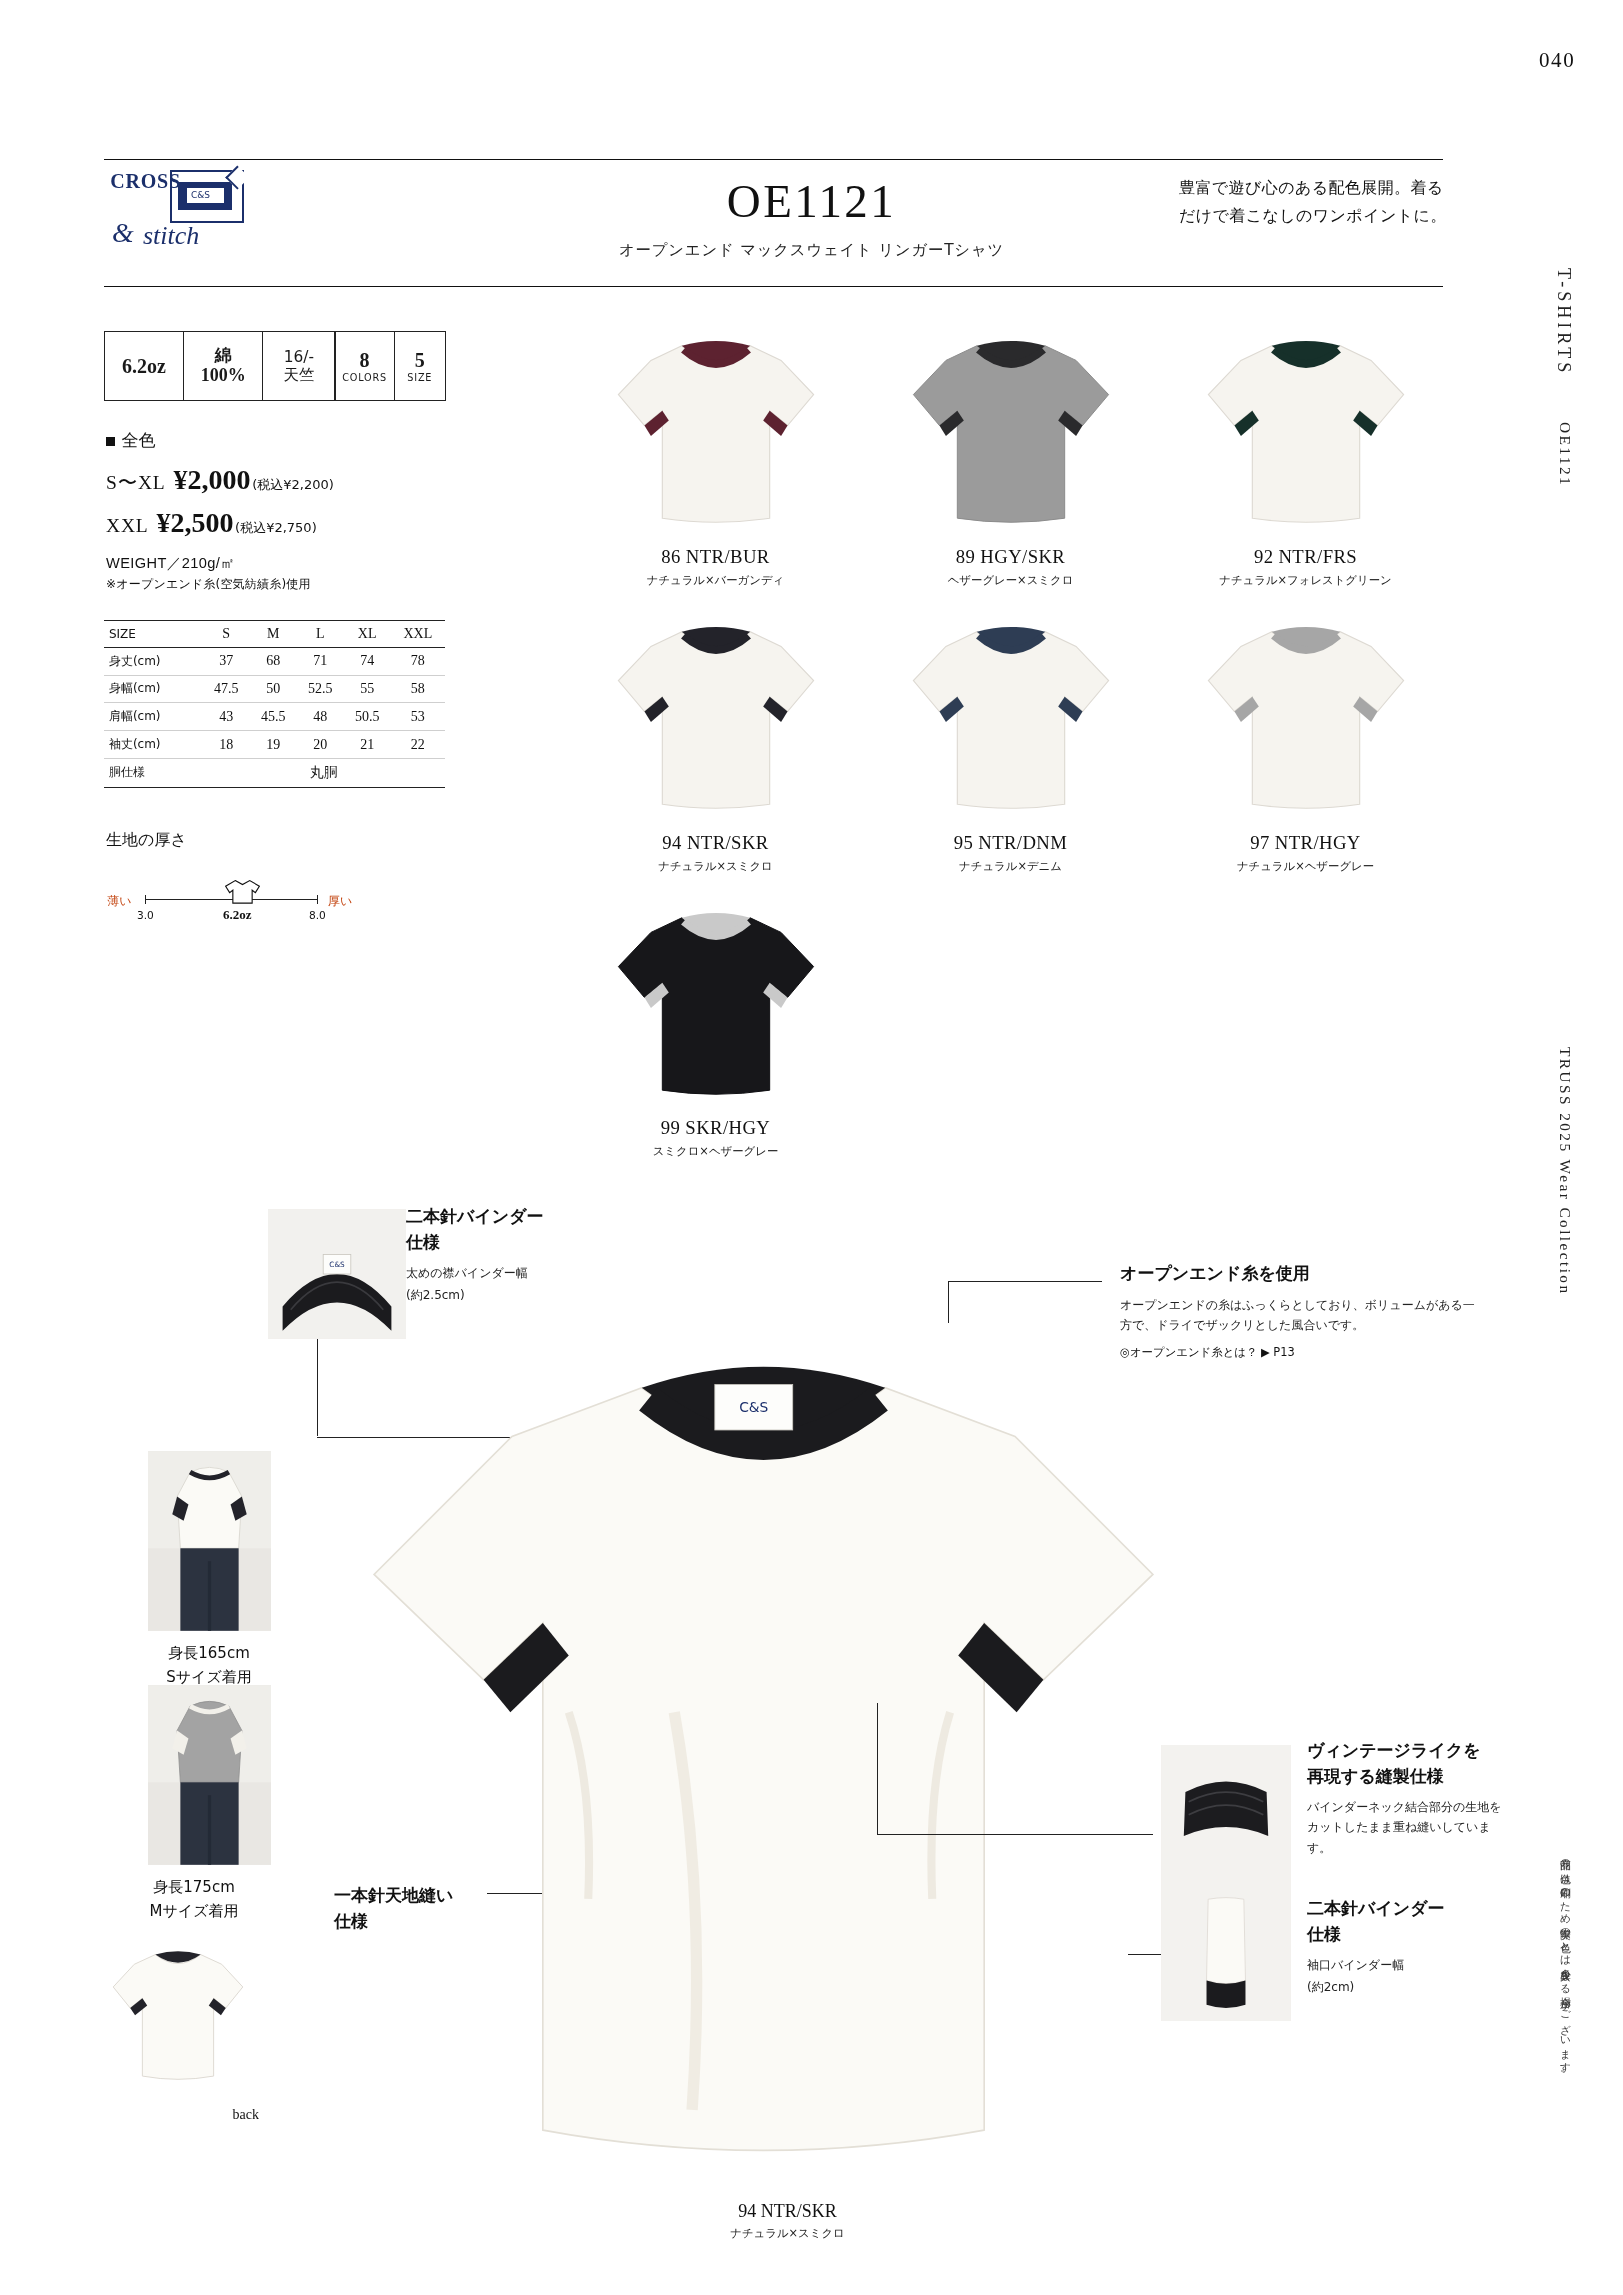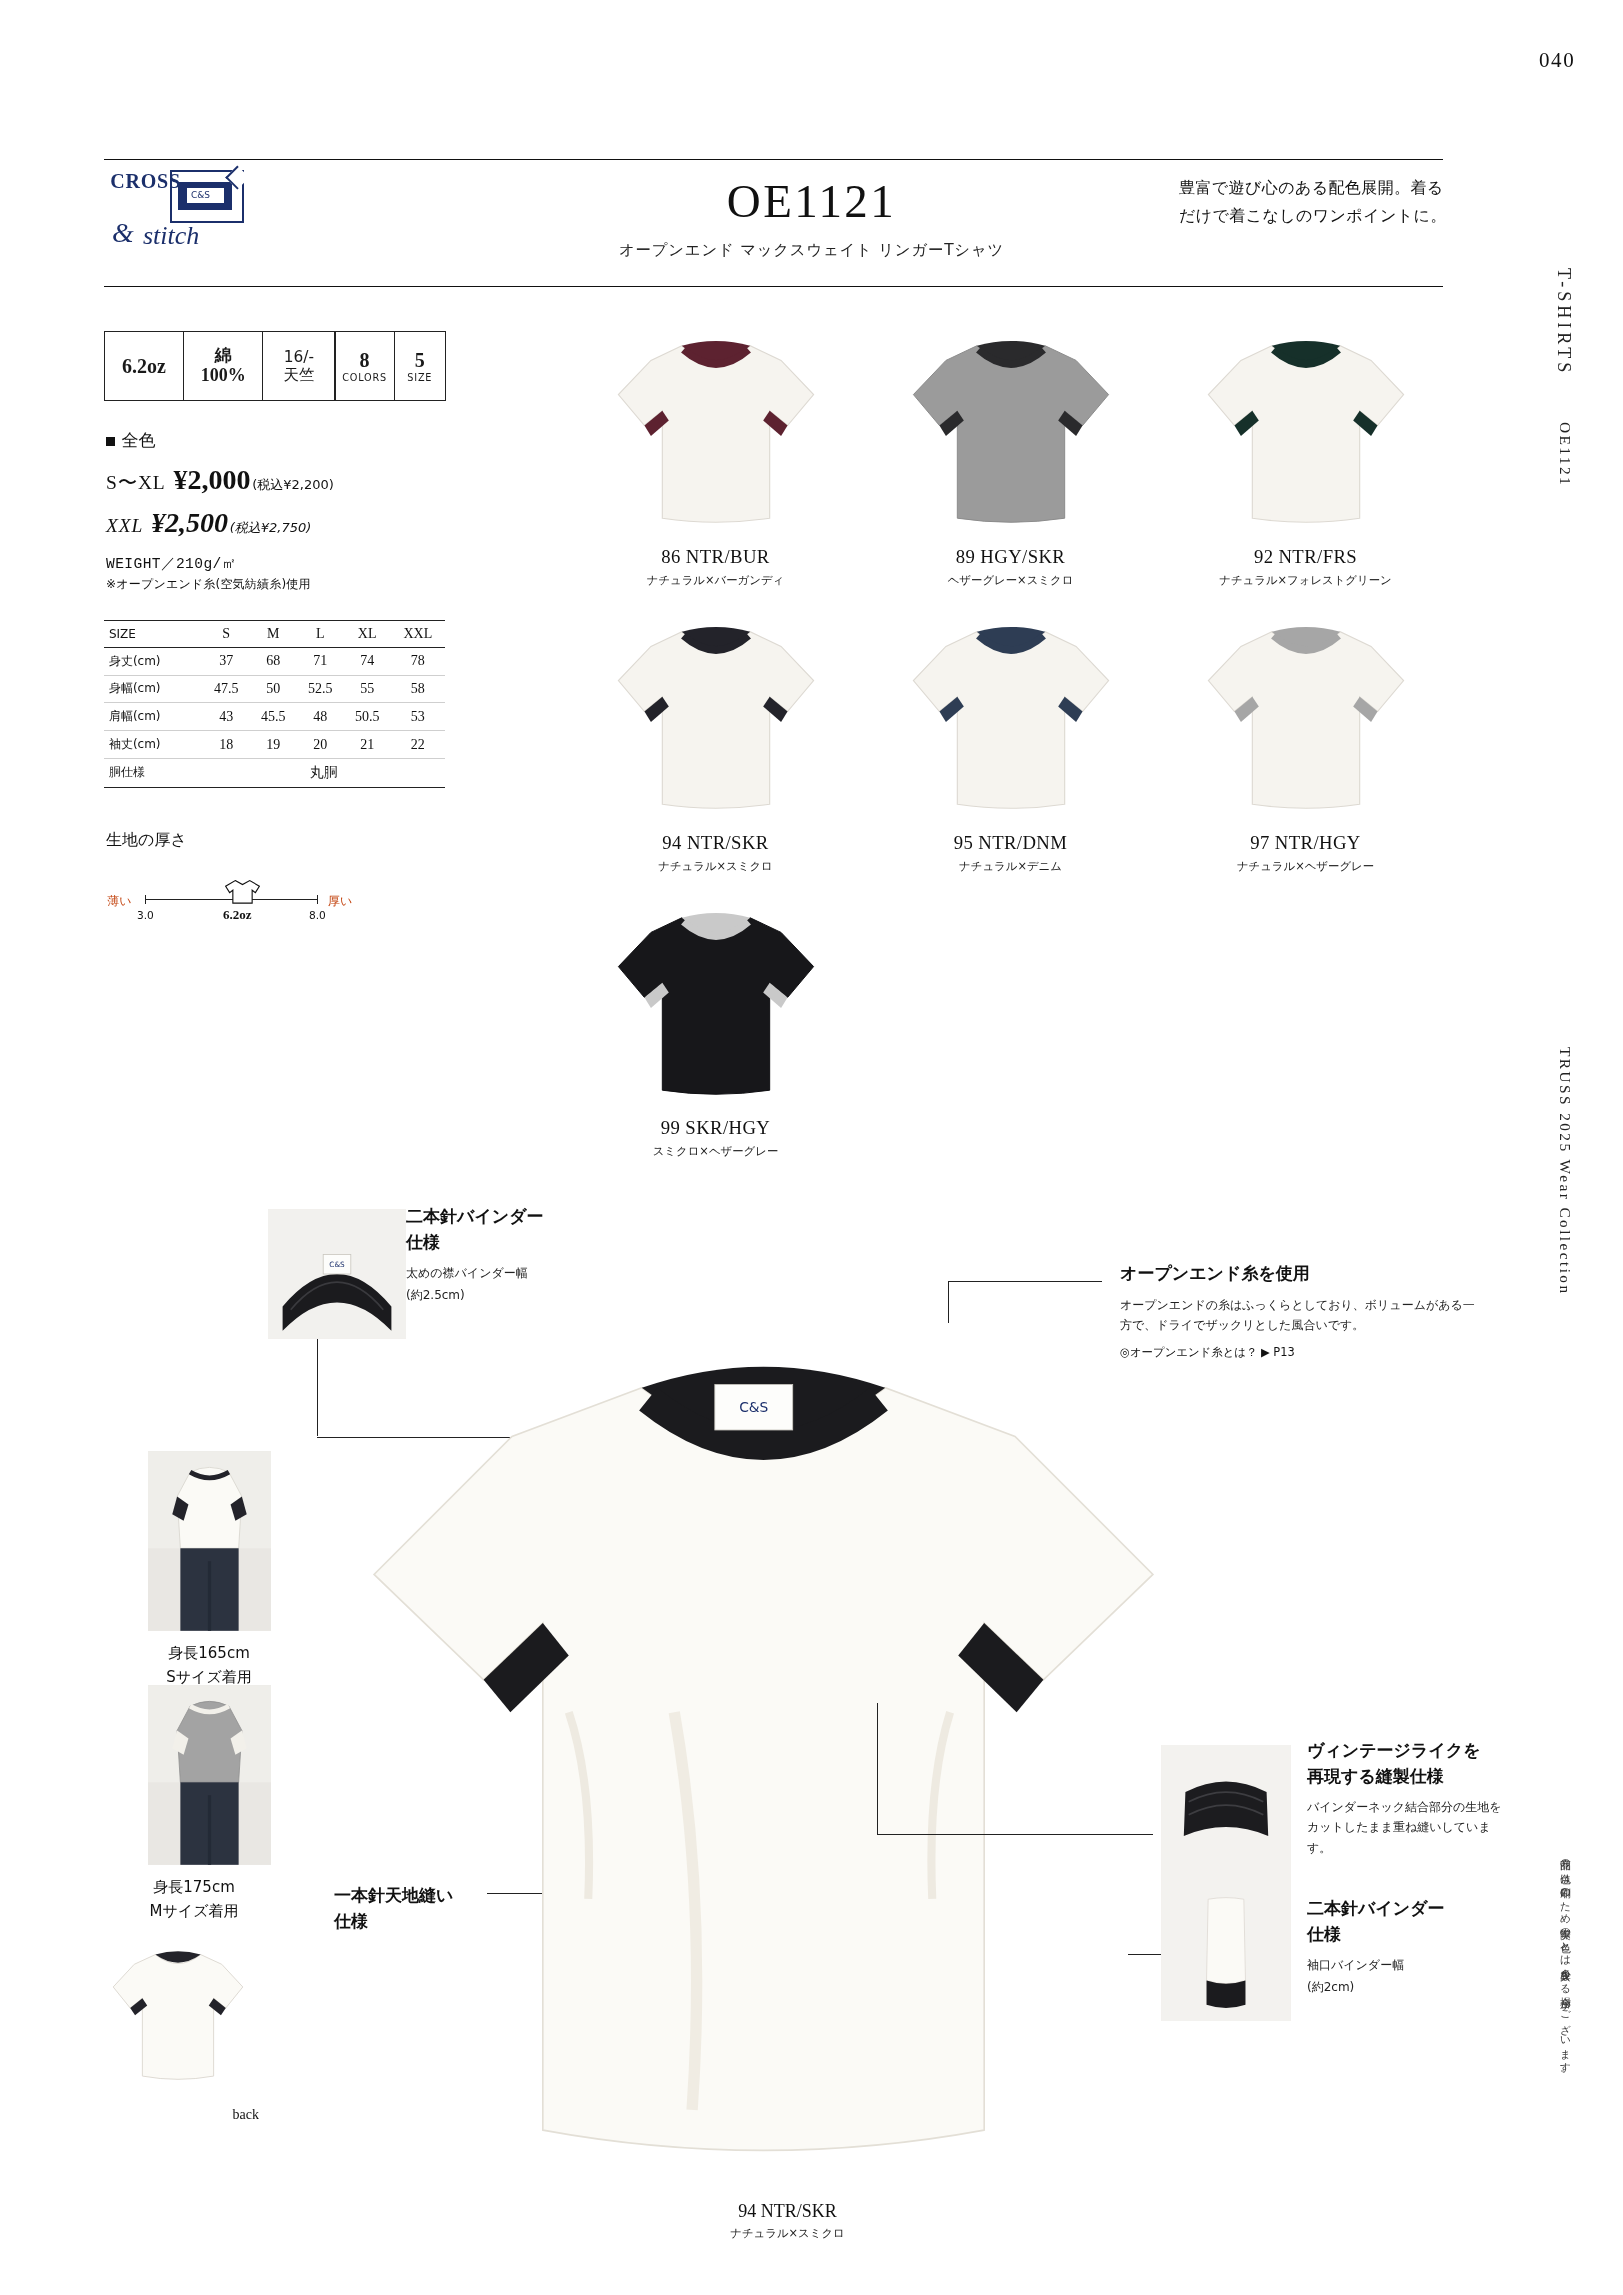--- a/index.html
+++ b/index.html
@@ -78,25 +78,25 @@
   .badge .small{font-size:9.7px;letter-spacing:0.8px;font-family:"DejaVu Sans",sans-serif;}
   .badge .jp{font-size:17px;font-family:"DejaVu Sans",sans-serif;font-weight:bold;line-height:1.15;}
   .badge .jp2{font-size:15.4px;font-family:"DejaVu Sans",sans-serif;line-height:1.2;}
 
   
   .allcolor{position:absolute;left:106px;top:429px;font-family:"DejaVu Sans",sans-serif;
     font-size:17px;color:#111;}
   .allcolor .sq{display:inline-block;width:9px;height:9px;background:#111;margin-right:6.5px;}
   .price-row{position:absolute;font-family:"Liberation Serif",serif;color:#111;}
   .pr1{left:106px;top:464px;}
-  .pr2{left:106px;top:507px;font-style:italic;}
+  .pr2{left:106px;top:507px;}
   .price-row .label{font-size:19.5px;letter-spacing:0.8px;}
   .price-row .yen{font-size:28px;font-weight:bold;margin-left:8px;letter-spacing:0px;}
   .price-row .tax{font-size:13px;font-family:"DejaVu Sans",sans-serif;margin-left:1.6px;}
-  .weight{position:absolute;left:106px;top:554px;font-family:Liberation Mono, monospace;
+  .weight{position:absolute;left:106px;top:554px;font-family:Liberation Sans, sans-serif;
     font-size:14.6px;color:#111;letter-spacing:0.4px;}
   .weight2{position:absolute;left:106px;top:576px;font-family:"DejaVu Sans",sans-serif;
     font-size:12px;color:#111;letter-spacing:0.2px;}
 
   
   .sizetable{position:absolute;left:104px;top:620px;width:341px;border-collapse:collapse;
     font-family:"Liberation Serif",serif;}
   .sizetable th,.sizetable td{font-size:14px;text-align:center;padding:4.9px 1.6px;color:#111;}
   .sizetable thead th{border-top:0.8px solid #222;border-bottom:0.8px solid #222;font-weight:normal;}
   .sizetable tbody td{border-bottom:0.8px solid #cfcfcf;}

